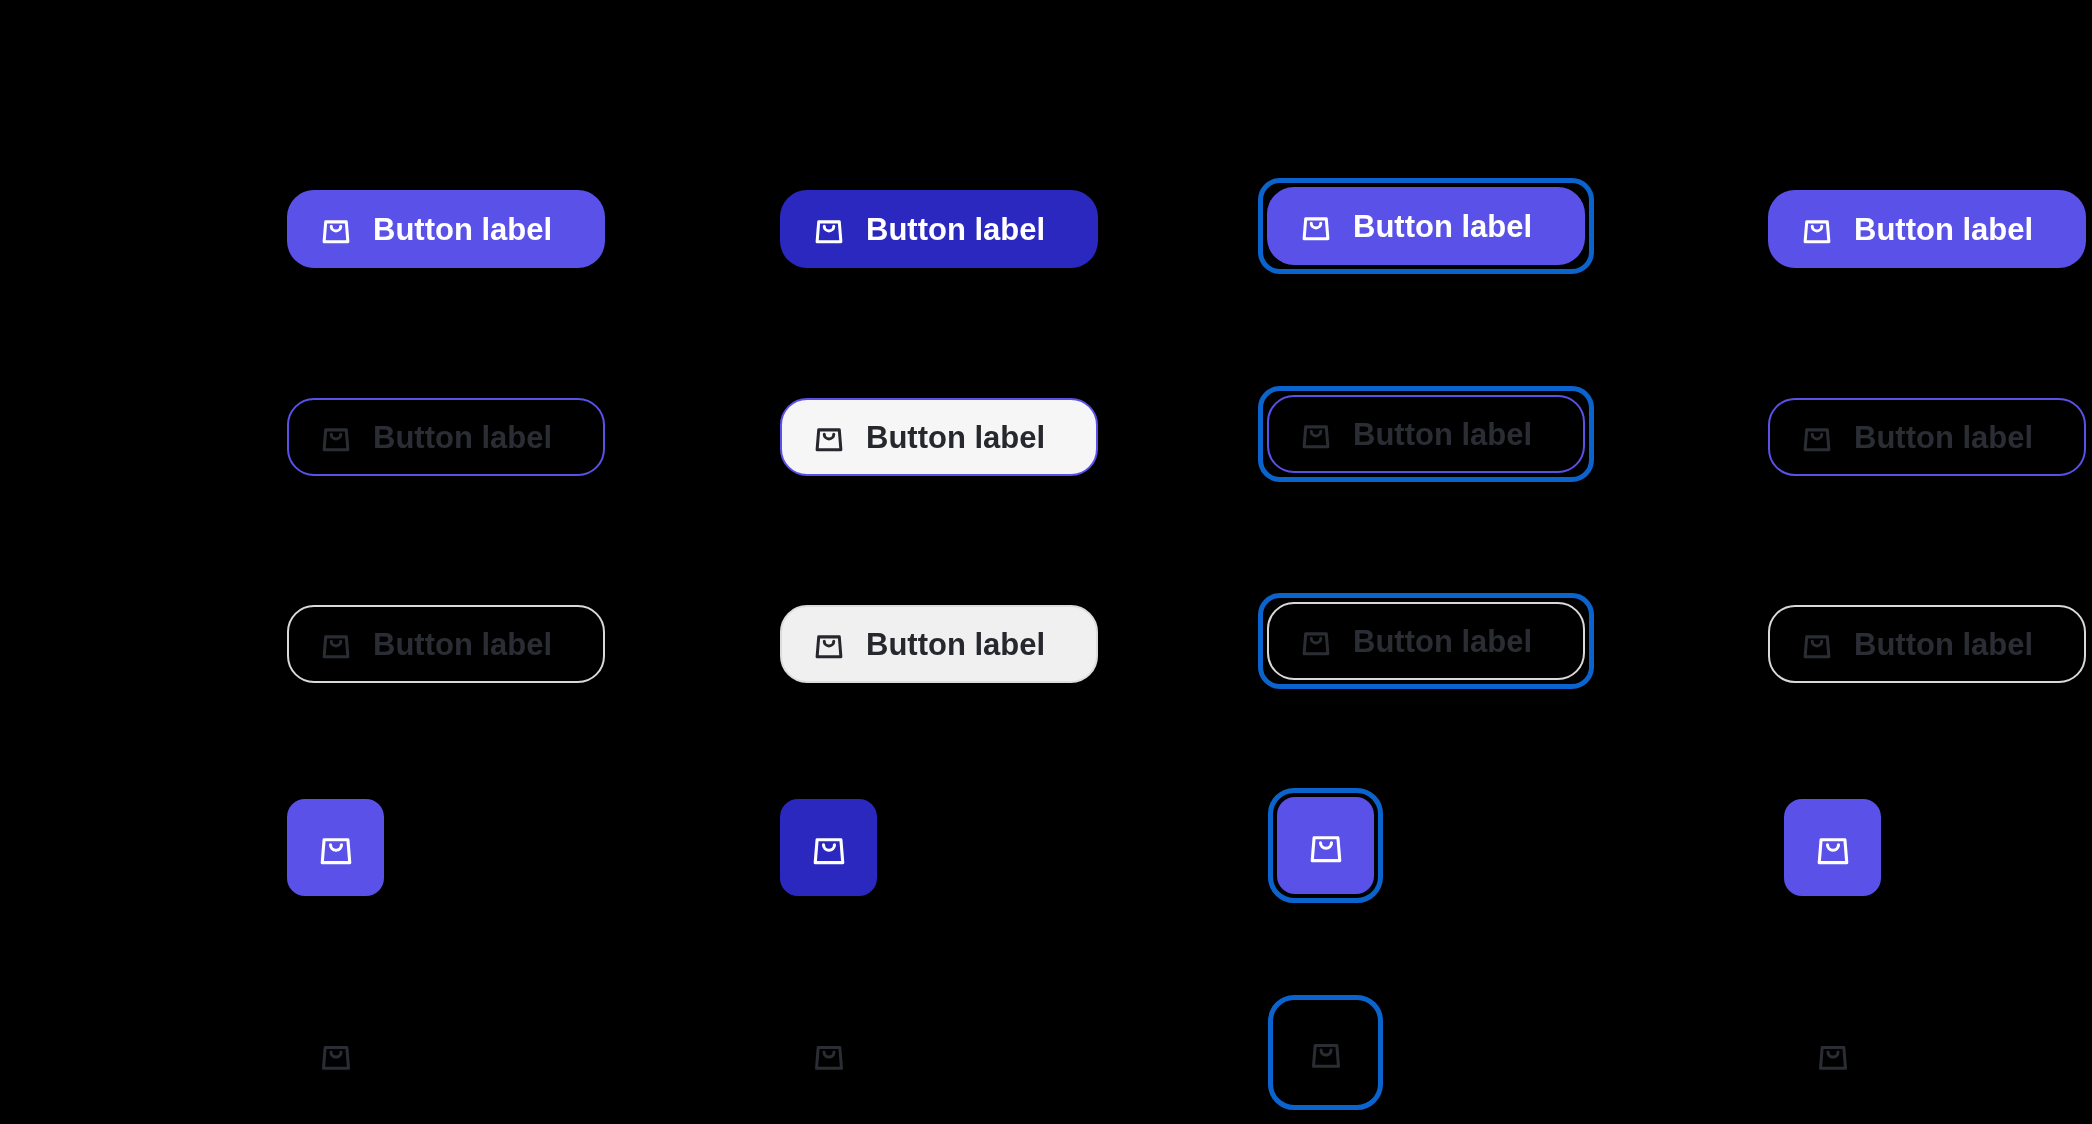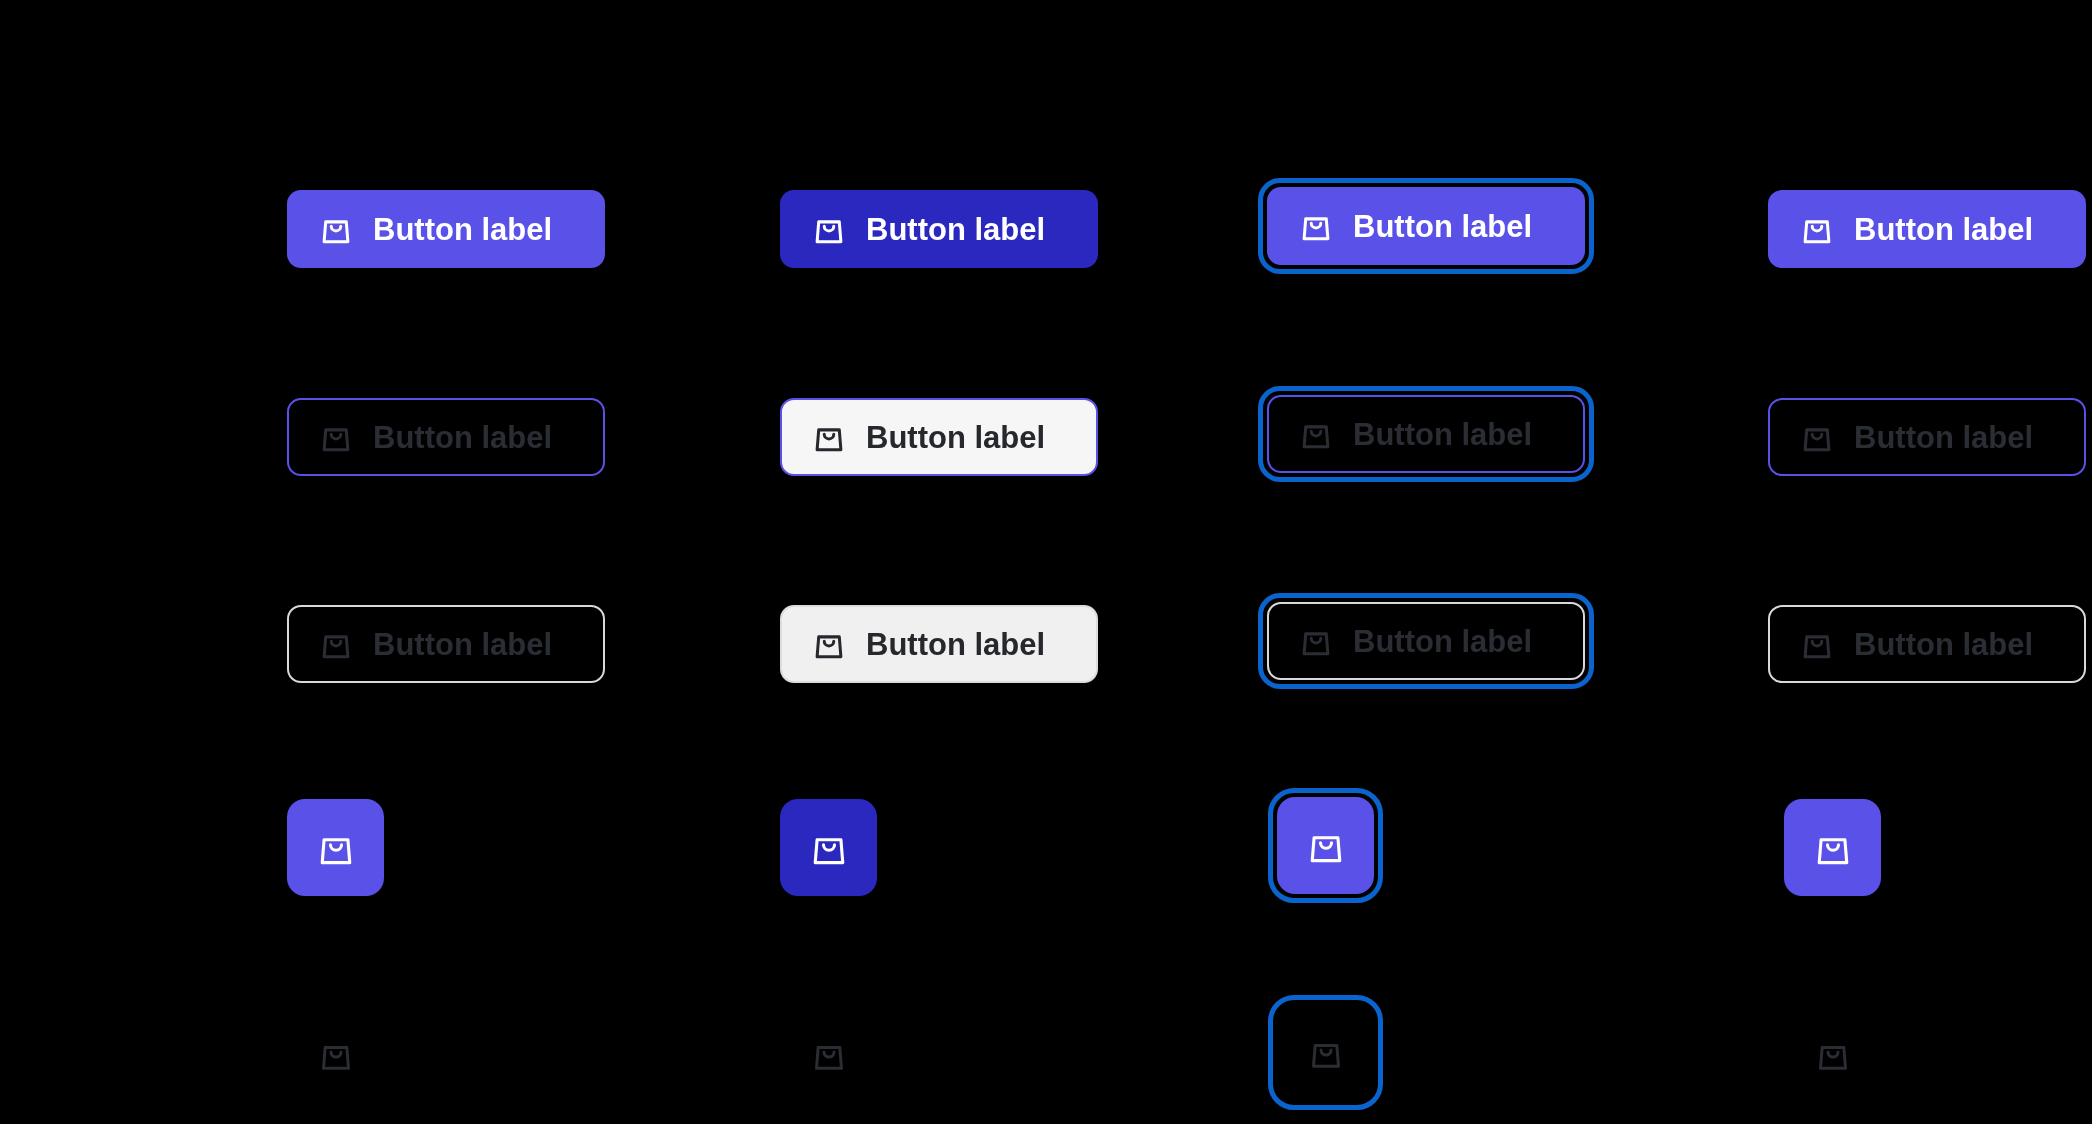--- a/index.html
+++ b/index.html
@@ -64,21 +64,21 @@
   .btn .ico {
     width: 38px; height: 38px;
     display: inline-flex;
     align-items: center;
     justify-content: center;
     flex: 0 0 auto;
   }
   .btn .ico svg { width: 38px; height: 38px; display: block; }
 
   
-  .btn.text { width: 318px; }
+  .btn.text { width: 318px; border-radius: 27px; }
 
   
   .v-primary          { background: #5a51e8; color: #ffffff; }
   .v-primary-pressed  { background: #2b28bf; color: #ffffff; }
 
   .v-outline-purple   { background: transparent; border-color: #5a51e8; color: #2b2d34; }
   .v-outline-purple-light { background: #f6f6f7; border-color: #5a51e8; color: #26282d; }
 
   .v-outline-gray     { background: transparent; border-color: #d9d9d9; color: #2b2d34; }
   .v-outline-gray-light { background: #f0f0f0; border-color: #dcdcdc; color: #26282d; }

